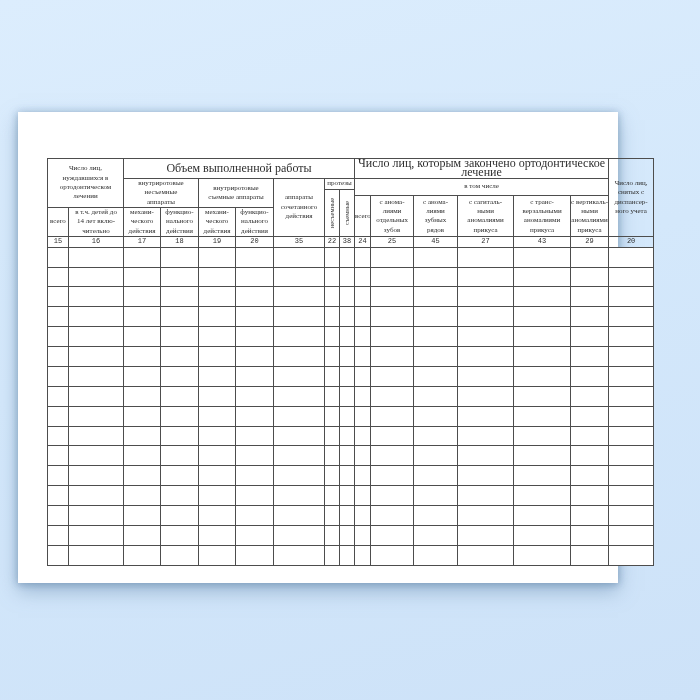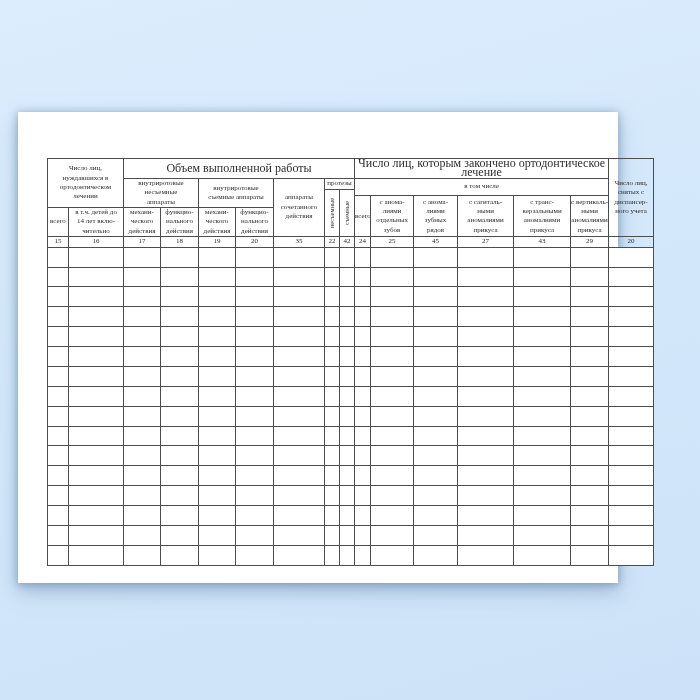--- a/index.html
+++ b/index.html
@@ -21,21 +21,21 @@
   .form td{
     border:1px solid #4d4d4d;
     padding:0;margin:0;
     text-align:center;vertical-align:middle;
     color:#2e2e2e;
     font-size:7px;line-height:9.4px;
     white-space:pre-line;
     overflow:hidden;
   }
   tr.r1{height:11px;} tr.r2{height:11px;margin-top:44px;} tr.r3{height:6px;}
-  tr.r4{height:11px;} tr.r5{height:28px;} tr.rn{height:10px;}
+  tr.r4{height:11px;} tr.r5{height:28px;} tr.rn{height:10px;font-family:Liberation Mono, monospace;}
   tbody tr{height:19.875px;}
   td.band{font-size:12px;}
   td.vt{position:relative;}
   td.vt span{
     position:absolute;left:50%;top:50%;
     transform:translate(-50%,-50%) rotate(-90deg);
     white-space:nowrap;font-size:6.5px;line-height:1;
   }
   tbody td{background:#fff;}
 </style>
@@ -134,21 +134,21 @@
       </tr>
       <tr class="rn">
         <td>15</td>
         <td>16</td>
         <td>17</td>
         <td>18</td>
         <td>19</td>
         <td>20</td>
         <td>35</td>
         <td>22</td>
-        <td>42</td>
+        <td>38</td>
         <td>24</td>
         <td>25</td>
         <td>45</td>
         <td>27</td>
         <td>43</td>
         <td>29</td>
         <td>20</td>
       </tr>
     </thead>
     <tbody>

